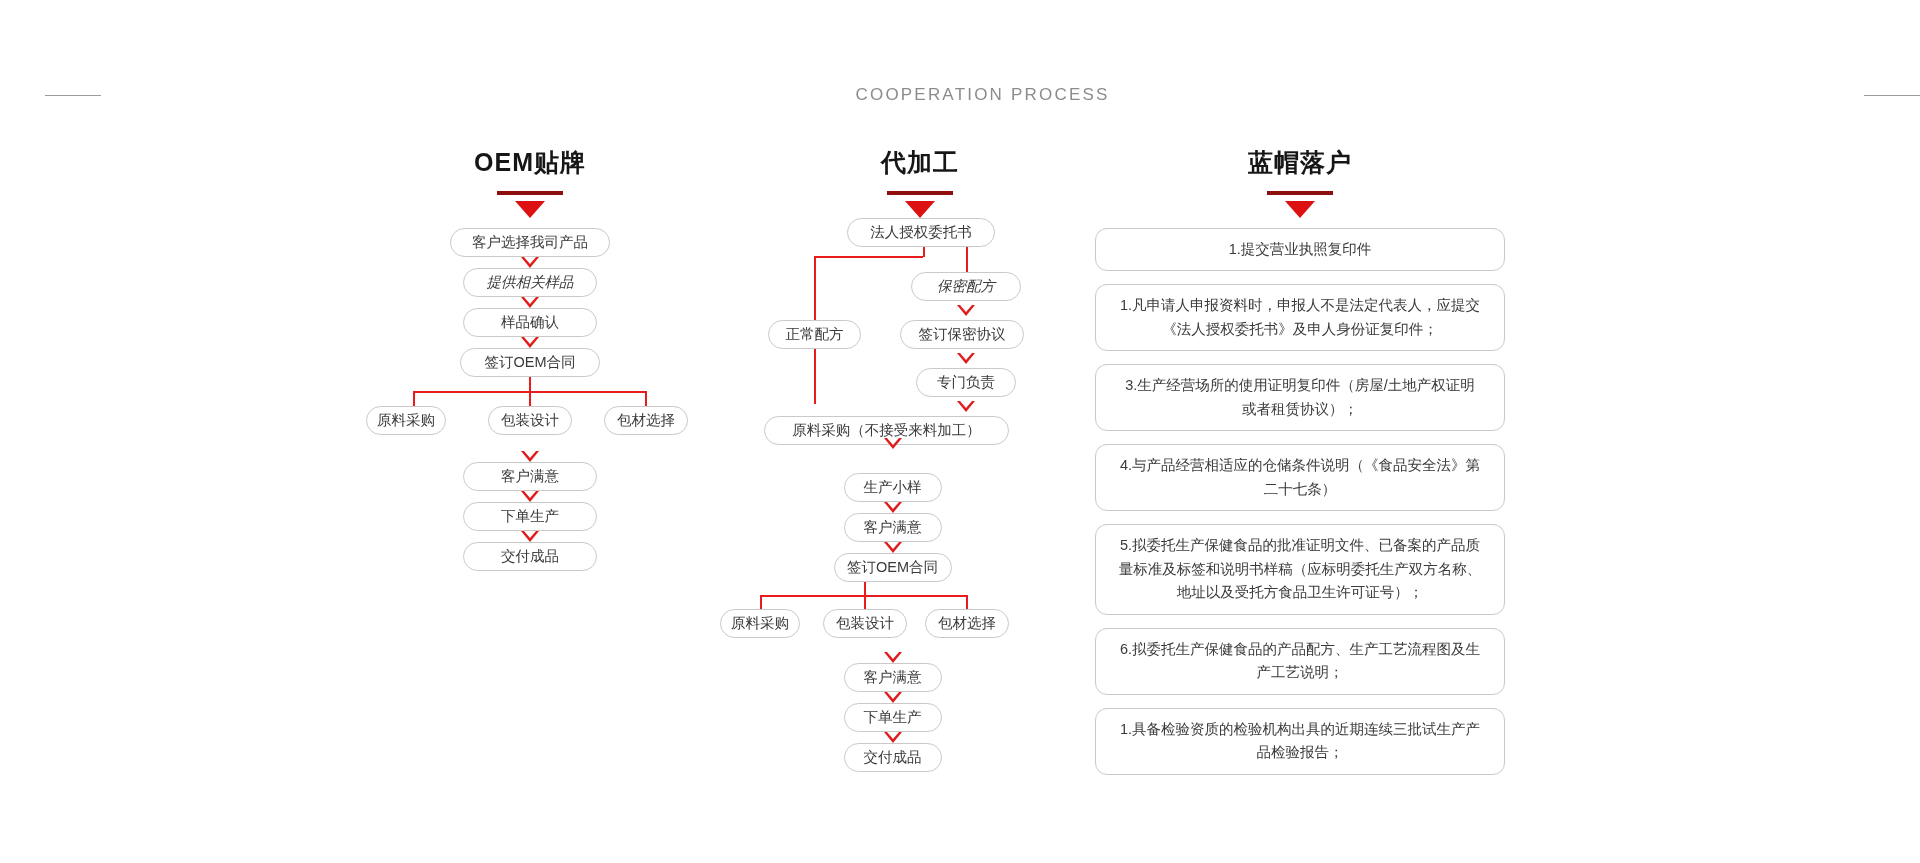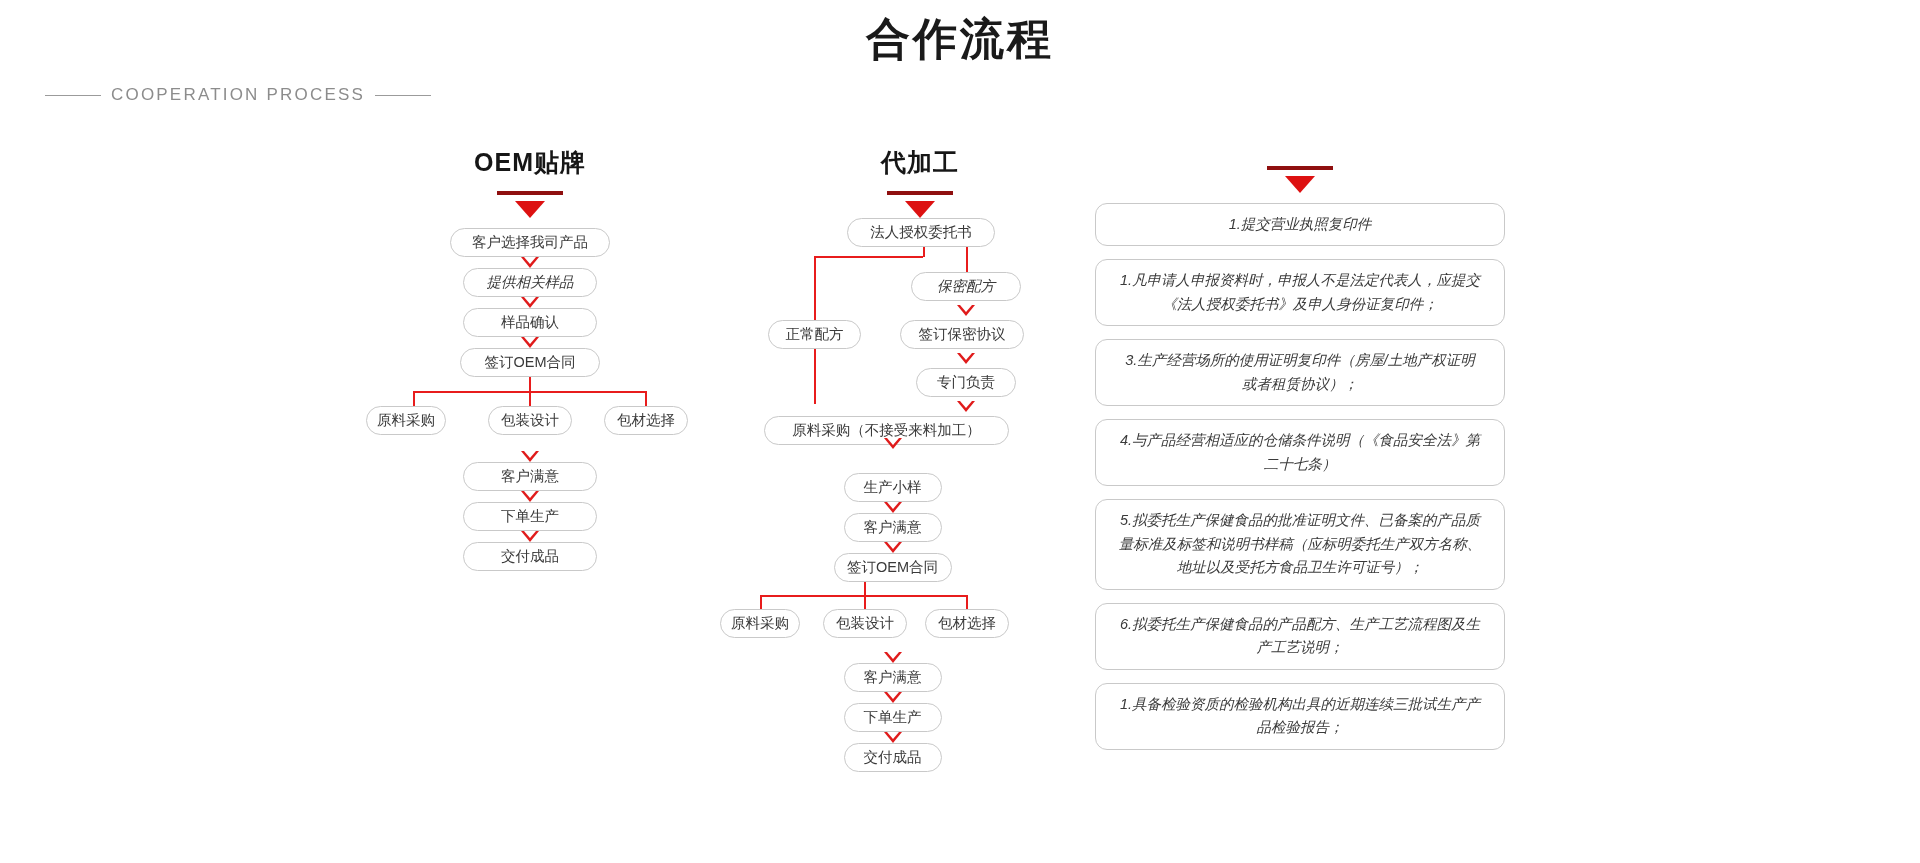--- a/index.html
+++ b/index.html
@@ -13,21 +13,21 @@
 
   
   .page-title {
     position: absolute; top: 14px; left: 0; width: 1920px;
     text-align: center;
     font-size: 44px; font-weight: bold; color: #1a1a1a;
     letter-spacing: 3px; line-height: 1.15;
   }
   .subtitle-row {
     position: absolute; top: 85px; left: 0; width: 1920px;
-    display: flex; align-items: center; justify-content: flex-start; gap: 10px; padding-left: 45px;
+    display: flex; align-items: center; justify-content: space-between; gap: 10px; padding-left: 45px;
   }
   .subtitle-row .rule { width: 56px; height: 1px; background: #9b9b9b; }
   .subtitle-text {
     font-size: 17px; color: #8c8c8c; letter-spacing: 2.2px; white-space: nowrap;
   }
 
   
   .col {
     position: absolute; top: 150px;
   }
@@ -94,31 +94,29 @@
     border: 1px solid #c9c9c9;
     border-radius: 12px;
     background: #fff;
     color: #3a3a3a;
     font-size: 14.5px;
     line-height: 1.62;
     display: flex; align-items: center; justify-content: center;
     text-align: center;
     padding: 9px 22px;
     width: 410px;
-    font-style: italic;
   }
   .card-wrap { display: flex; flex-direction: column; align-items: center; }
   .card-wrap .cgap { height: 13px; }
 </style>
 </head>
 <body>
 
 <div id="root">
 
-  <div class="page-title">合作流程</div>
   <div class="subtitle-row">
     <span class="rule"></span>
     <span class="subtitle-text">COOPERATION PROCESS</span>
     <span class="rule"></span>
   </div>
 
   <div class="col" id="col1" style="left:380px; width:300px;">
     <div class="col-head">OEM贴牌</div>
     <div class="col-underline"></div>
     <div class="col-tri"></div>
@@ -210,20 +208,21 @@
       <div class="arrow"></div>
       <div class="node pill" style="width:98px;">客户满意</div>
       <div class="arrow"></div>
       <div class="node pill" style="width:98px;">下单生产</div>
       <div class="arrow"></div>
       <div class="node pill" style="width:98px;">交付成品</div>
     </div>
   </div>
 
   <div class="col" id="col3" style="left:1090px; width:420px;">
+    <div class="col-head">蓝帽落户</div>
     <div class="col-underline"></div>
     <div class="col-tri"></div>
 
     <div class="card-wrap" style="margin-top:10px;">
       <div class="card" style="min-height:35px;">1.提交营业执照复印件</div>
       <div class="cgap"></div>
       <div class="card">1.凡申请人申报资料时，申报人不是法定代表人，应提交《法人授权委托书》及申人身份证复印件；</div>
       <div class="cgap"></div>
       <div class="card">3.生产经营场所的使用证明复印件（房屋/土地产权证明或者租赁协议）；</div>
       <div class="cgap"></div>

